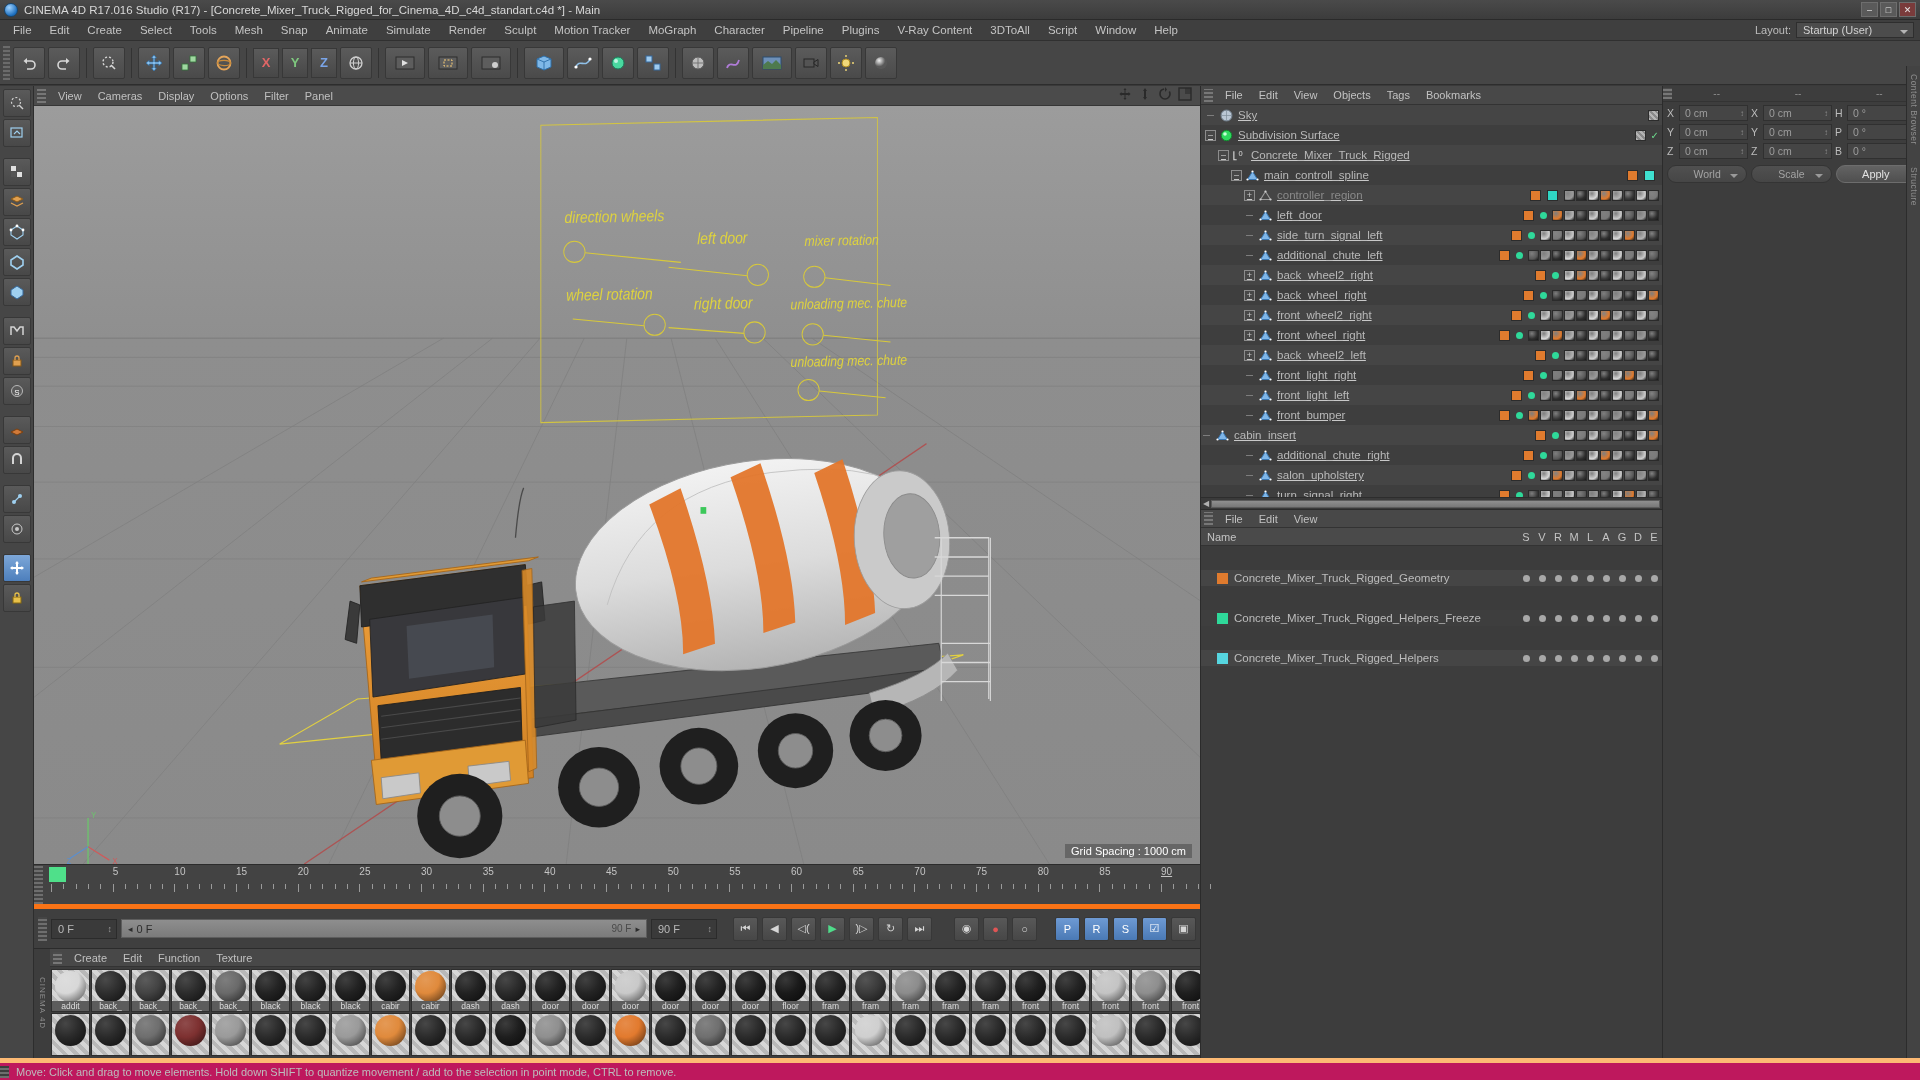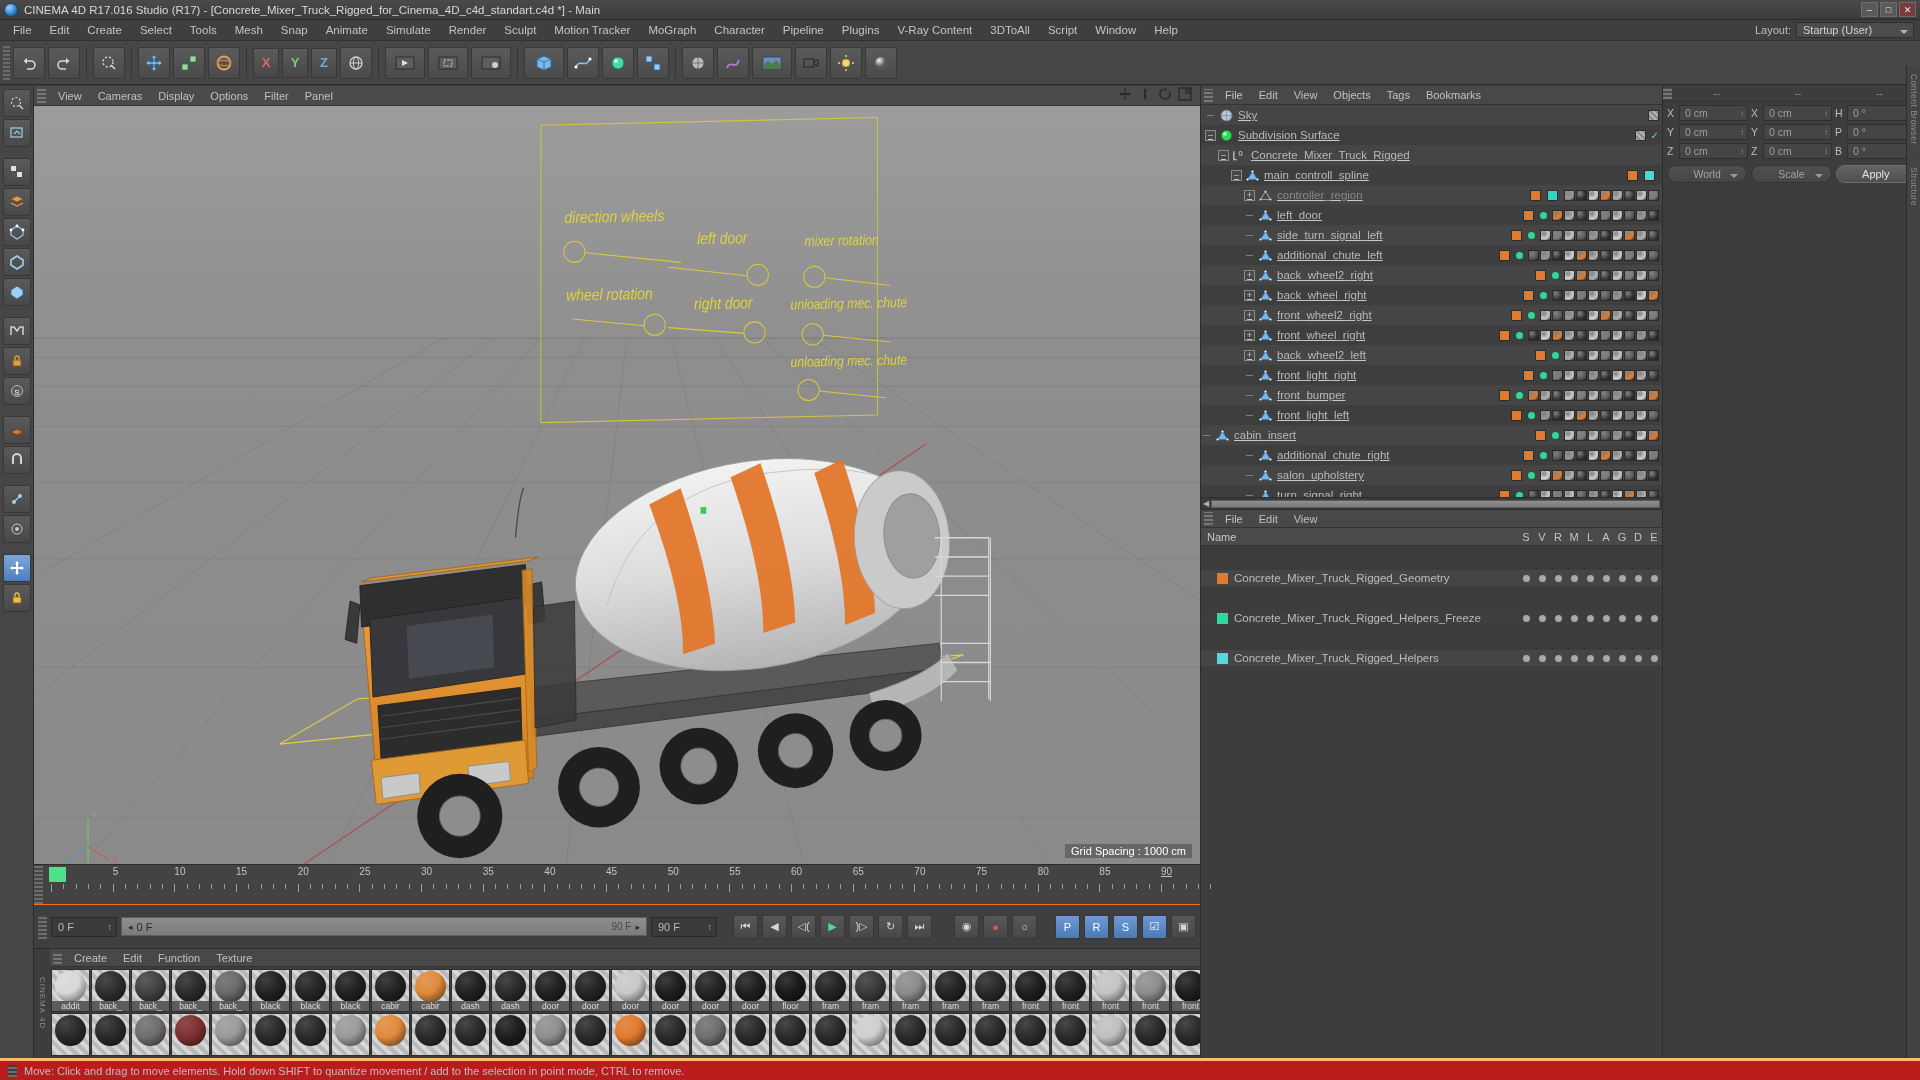--- a/index.html
+++ b/index.html
@@ -74,21 +74,21 @@
   .grid-svg { position:absolute; inset:0; width:100%; height:100%; }
   .hud-svg { position:absolute; inset:0; width:100%; height:100%; pointer-events:none; }
   .grid-note { position:absolute; right:8px; bottom:6px; font-size:11px; color:#ffffff;
     background:rgba(90,90,90,.75); padding:1px 6px; }
 
   
   .timeline { height:40px; background:#3f3f3f; border-top:1px solid #2c2c2c;
     display:flex; align-items:stretch; }
   .tl-grip { width:9px; background:repeating-linear-gradient(0deg,#6e6e6e 0 2px,#454545 2px 4px); }
   .tl-track { flex:1; position:relative; background:#434343; }
-  .playbar { height:44px; background:#3f3f3f; border-top:1px solid #f97316;
+  .playbar { height:44px; background:#3f3f3f; border-top:5px solid #f97316;
     display:flex; align-items:center; gap:4px; padding:0 4px; }
   .fld { background:#3a3a3a; border:1px solid #2b2b2b; height:20px; font-size:11px;
     color:#b9b9b9; display:flex; align-items:center; padding:0 14px 0 6px; position:relative; min-width:66px; }
   .fld:after { content:'\2195'; position:absolute; right:4px; font-size:9px; color:#9a9a9a; }
   .scrubfld { background:linear-gradient(180deg,#8e8e8e,#7b7b7b); border:1px solid #5d5d5d;
      height:19px; flex:1; font-size:11px; color:#2c2c2c; display:flex; align-items:center; padding:0 6px; gap:4px; }
   .pbtn { width:25px; height:24px; background:linear-gradient(180deg,#585858,#474747);
     border:1px solid #383838; border-radius:2px; display:flex; align-items:center;
     justify-content:center; font-size:11px; color:#d6d6d6; }
   .pbtn.green { color:#4fdc8a; }
@@ -169,22 +169,22 @@
   .cp-sel { flex:1; height:18px; background:linear-gradient(180deg,#505050,#464646);
     border:1px solid #343434; border-radius:9px; font-size:10.5px; color:#a4a4a4;
     display:flex; align-items:center; justify-content:center; position:relative; }
   .cp-sel:after { content:''; position:absolute; right:8px; top:8px;
     border-left:4px solid transparent; border-right:4px solid transparent; border-top:4px solid #9a9a9a; }
   .cp-apply { flex:1; height:18px; background:linear-gradient(180deg,#636363,#4f4f4f);
     border:1px solid #6d6d6d; border-radius:9px; font-size:11px; color:#e2e2e2;
     display:flex; align-items:center; justify-content:center; }
 
   
-  .statusbar { position:absolute; bottom:0; left:0; right:0; height:22px; background:#b91c1c;
-    border-top:3px solid #fdba74; display:flex; align-items:center; padding-left:8px; }
+  .statusbar { position:absolute; bottom:0; left:0; right:0; height:22px; background:#be185d;
+    border-top:5px solid #fdba74; display:flex; align-items:center; padding-left:0; }
   .sb-grip { width:9px; height:12px; background:repeating-linear-gradient(0deg,#6e6e6e 0 2px,#3d3d3d 2px 4px); margin-right:7px; }
   .sb-text { font-size:11px; color:#bdbdbd; white-space:nowrap; }
 
   .rail { position:absolute; right:0; top:66px; bottom:22px; width:14px; background:#434343;
     border-left:1px solid #2c2c2c; display:flex; flex-direction:column; align-items:center; padding-top:8px; gap:22px; }
   .rail span { writing-mode:vertical-rl; font-size:8.5px; color:#8d8d8d; letter-spacing:.5px; }
 </style>
 </head>
 <body>
 
@@ -1426,20 +1426,50 @@
           <div class="om-tree" style="padding-left: 43px;">
             <span class="dash"></span>
             <span class="oicon">
               <svg width="13" height="13" viewBox="0 0 13 13">
                 <path d="M6.5 2.5L11.5 10.5H1.5z" fill="#7fb6e8" stroke="#3a78b4"></path>
                 <circle cx="6.5" cy="2.5" r="1.1" fill="#fff"></circle>
                 <circle cx="11.5" cy="10.5" r="1.1" fill="#fff"></circle>
                 <circle cx="1.5" cy="10.5" r="1.1" fill="#fff"></circle>
               </svg>
             </span>
+            <span class="om-name">front_light_left</span>
+          </div>
+          <div class="om-tags">
+            <span class="sq" style="background: rgb(224, 123, 46); margin-right: 4px;"></span>
+            <span class="dot" style="background: rgb(47, 217, 154); margin-right: 3px;"></span>
+            <span class="tagbox">
+              <span class="tag" style="background: radial-gradient(circle at 32% 28%, rgba(255, 255, 255, 0.333), rgb(154, 154, 154) 60%, rgba(0, 0, 0, 0.6));"></span>
+              <span class="tag" style="background: radial-gradient(circle at 32% 28%, rgba(255, 255, 255, 0.333), rgb(47, 47, 47) 60%, rgba(0, 0, 0, 0.6));"></span>
+              <span class="tag" style="background: radial-gradient(circle at 32% 28%, rgba(255, 255, 255, 0.333), rgb(216, 216, 216) 60%, rgba(0, 0, 0, 0.6));"></span>
+              <span class="tag" style="background: radial-gradient(circle at 32% 28%, rgba(255, 255, 255, 0.333), rgb(224, 123, 46) 60%, rgba(0, 0, 0, 0.6));"></span>
+              <span class="tag" style="background: radial-gradient(circle at 32% 28%, rgba(255, 255, 255, 0.333), rgb(180, 180, 180) 60%, rgba(0, 0, 0, 0.6));"></span>
+              <span class="tag" style="background: radial-gradient(circle at 32% 28%, rgba(255, 255, 255, 0.333), rgb(58, 58, 58) 60%, rgba(0, 0, 0, 0.6));"></span>
+              <span class="tag" style="background: radial-gradient(circle at 32% 28%, rgba(255, 255, 255, 0.333), rgb(207, 207, 207) 60%, rgba(0, 0, 0, 0.6));"></span>
+              <span class="tag" style="background: radial-gradient(circle at 32% 28%, rgba(255, 255, 255, 0.333), rgb(122, 122, 122) 60%, rgba(0, 0, 0, 0.6));"></span>
+              <span class="tag" style="background: radial-gradient(circle at 32% 28%, rgba(255, 255, 255, 0.333), rgb(201, 201, 201) 60%, rgba(0, 0, 0, 0.6));"></span>
+              <span class="tag" style="background: radial-gradient(circle at 32% 28%, rgba(255, 255, 255, 0.333), rgb(90, 90, 90) 60%, rgba(0, 0, 0, 0.6));"></span>
+            </span>
+          </div>
+        </div>
+        <div class="om-row">
+          <div class="om-tree" style="padding-left: 43px;">
+            <span class="dash"></span>
+            <span class="oicon">
+              <svg width="13" height="13" viewBox="0 0 13 13">
+                <path d="M6.5 2.5L11.5 10.5H1.5z" fill="#7fb6e8" stroke="#3a78b4"></path>
+                <circle cx="6.5" cy="2.5" r="1.1" fill="#fff"></circle>
+                <circle cx="11.5" cy="10.5" r="1.1" fill="#fff"></circle>
+                <circle cx="1.5" cy="10.5" r="1.1" fill="#fff"></circle>
+              </svg>
+            </span>
             <span class="om-name">front_bumper</span>
           </div>
           <div class="om-tags">
             <span class="sq" style="background: rgb(224, 123, 46); margin-right: 4px;"></span>
             <span class="dot" style="background: rgb(47, 217, 154); margin-right: 3px;"></span>
             <span class="tagbox">
               <span class="tag" style="background: radial-gradient(circle at 32% 28%, rgba(255, 255, 255, 0.333), rgb(224, 123, 46) 60%, rgba(0, 0, 0, 0.6));"></span>
               <span class="tag" style="background: radial-gradient(circle at 32% 28%, rgba(255, 255, 255, 0.333), rgb(180, 180, 180) 60%, rgba(0, 0, 0, 0.6));"></span>
               <span class="tag" style="background: radial-gradient(circle at 32% 28%, rgba(255, 255, 255, 0.333), rgb(58, 58, 58) 60%, rgba(0, 0, 0, 0.6));"></span>
               <span class="tag" style="background: radial-gradient(circle at 32% 28%, rgba(255, 255, 255, 0.333), rgb(207, 207, 207) 60%, rgba(0, 0, 0, 0.6));"></span>
@@ -1447,50 +1477,20 @@
               <span class="tag" style="background: radial-gradient(circle at 32% 28%, rgba(255, 255, 255, 0.333), rgb(201, 201, 201) 60%, rgba(0, 0, 0, 0.6));"></span>
               <span class="tag" style="background: radial-gradient(circle at 32% 28%, rgba(255, 255, 255, 0.333), rgb(90, 90, 90) 60%, rgba(0, 0, 0, 0.6));"></span>
               <span class="tag" style="background: radial-gradient(circle at 32% 28%, rgba(255, 255, 255, 0.333), rgb(154, 154, 154) 60%, rgba(0, 0, 0, 0.6));"></span>
               <span class="tag" style="background: radial-gradient(circle at 32% 28%, rgba(255, 255, 255, 0.333), rgb(47, 47, 47) 60%, rgba(0, 0, 0, 0.6));"></span>
               <span class="tag" style="background: radial-gradient(circle at 32% 28%, rgba(255, 255, 255, 0.333), rgb(216, 216, 216) 60%, rgba(0, 0, 0, 0.6));"></span>
               <span class="tag" style="background: radial-gradient(circle at 32% 28%, rgba(255, 255, 255, 0.333), rgb(224, 123, 46) 60%, rgba(0, 0, 0, 0.6));"></span>
             </span>
           </div>
         </div>
         <div class="om-row">
-          <div class="om-tree" style="padding-left: 43px;">
-            <span class="dash"></span>
-            <span class="oicon">
-              <svg width="13" height="13" viewBox="0 0 13 13">
-                <path d="M6.5 2.5L11.5 10.5H1.5z" fill="#7fb6e8" stroke="#3a78b4"></path>
-                <circle cx="6.5" cy="2.5" r="1.1" fill="#fff"></circle>
-                <circle cx="11.5" cy="10.5" r="1.1" fill="#fff"></circle>
-                <circle cx="1.5" cy="10.5" r="1.1" fill="#fff"></circle>
-              </svg>
-            </span>
-            <span class="om-name">front_light_left</span>
-          </div>
-          <div class="om-tags">
-            <span class="sq" style="background: rgb(224, 123, 46); margin-right: 4px;"></span>
-            <span class="dot" style="background: rgb(47, 217, 154); margin-right: 3px;"></span>
-            <span class="tagbox">
-              <span class="tag" style="background: radial-gradient(circle at 32% 28%, rgba(255, 255, 255, 0.333), rgb(154, 154, 154) 60%, rgba(0, 0, 0, 0.6));"></span>
-              <span class="tag" style="background: radial-gradient(circle at 32% 28%, rgba(255, 255, 255, 0.333), rgb(47, 47, 47) 60%, rgba(0, 0, 0, 0.6));"></span>
-              <span class="tag" style="background: radial-gradient(circle at 32% 28%, rgba(255, 255, 255, 0.333), rgb(216, 216, 216) 60%, rgba(0, 0, 0, 0.6));"></span>
-              <span class="tag" style="background: radial-gradient(circle at 32% 28%, rgba(255, 255, 255, 0.333), rgb(224, 123, 46) 60%, rgba(0, 0, 0, 0.6));"></span>
-              <span class="tag" style="background: radial-gradient(circle at 32% 28%, rgba(255, 255, 255, 0.333), rgb(180, 180, 180) 60%, rgba(0, 0, 0, 0.6));"></span>
-              <span class="tag" style="background: radial-gradient(circle at 32% 28%, rgba(255, 255, 255, 0.333), rgb(58, 58, 58) 60%, rgba(0, 0, 0, 0.6));"></span>
-              <span class="tag" style="background: radial-gradient(circle at 32% 28%, rgba(255, 255, 255, 0.333), rgb(207, 207, 207) 60%, rgba(0, 0, 0, 0.6));"></span>
-              <span class="tag" style="background: radial-gradient(circle at 32% 28%, rgba(255, 255, 255, 0.333), rgb(122, 122, 122) 60%, rgba(0, 0, 0, 0.6));"></span>
-              <span class="tag" style="background: radial-gradient(circle at 32% 28%, rgba(255, 255, 255, 0.333), rgb(201, 201, 201) 60%, rgba(0, 0, 0, 0.6));"></span>
-              <span class="tag" style="background: radial-gradient(circle at 32% 28%, rgba(255, 255, 255, 0.333), rgb(90, 90, 90) 60%, rgba(0, 0, 0, 0.6));"></span>
-            </span>
-          </div>
-        </div>
-        <div class="om-row">
           <div class="om-tree" style="">
             <span class="dash"></span>
             <span class="oicon">
               <svg width="13" height="13" viewBox="0 0 13 13">
                 <path d="M6.5 2.5L11.5 10.5H1.5z" fill="#7fb6e8" stroke="#3a78b4"></path>
                 <circle cx="6.5" cy="2.5" r="1.1" fill="#fff"></circle>
                 <circle cx="11.5" cy="10.5" r="1.1" fill="#fff"></circle>
                 <circle cx="1.5" cy="10.5" r="1.1" fill="#fff"></circle>
               </svg>
             </span>

